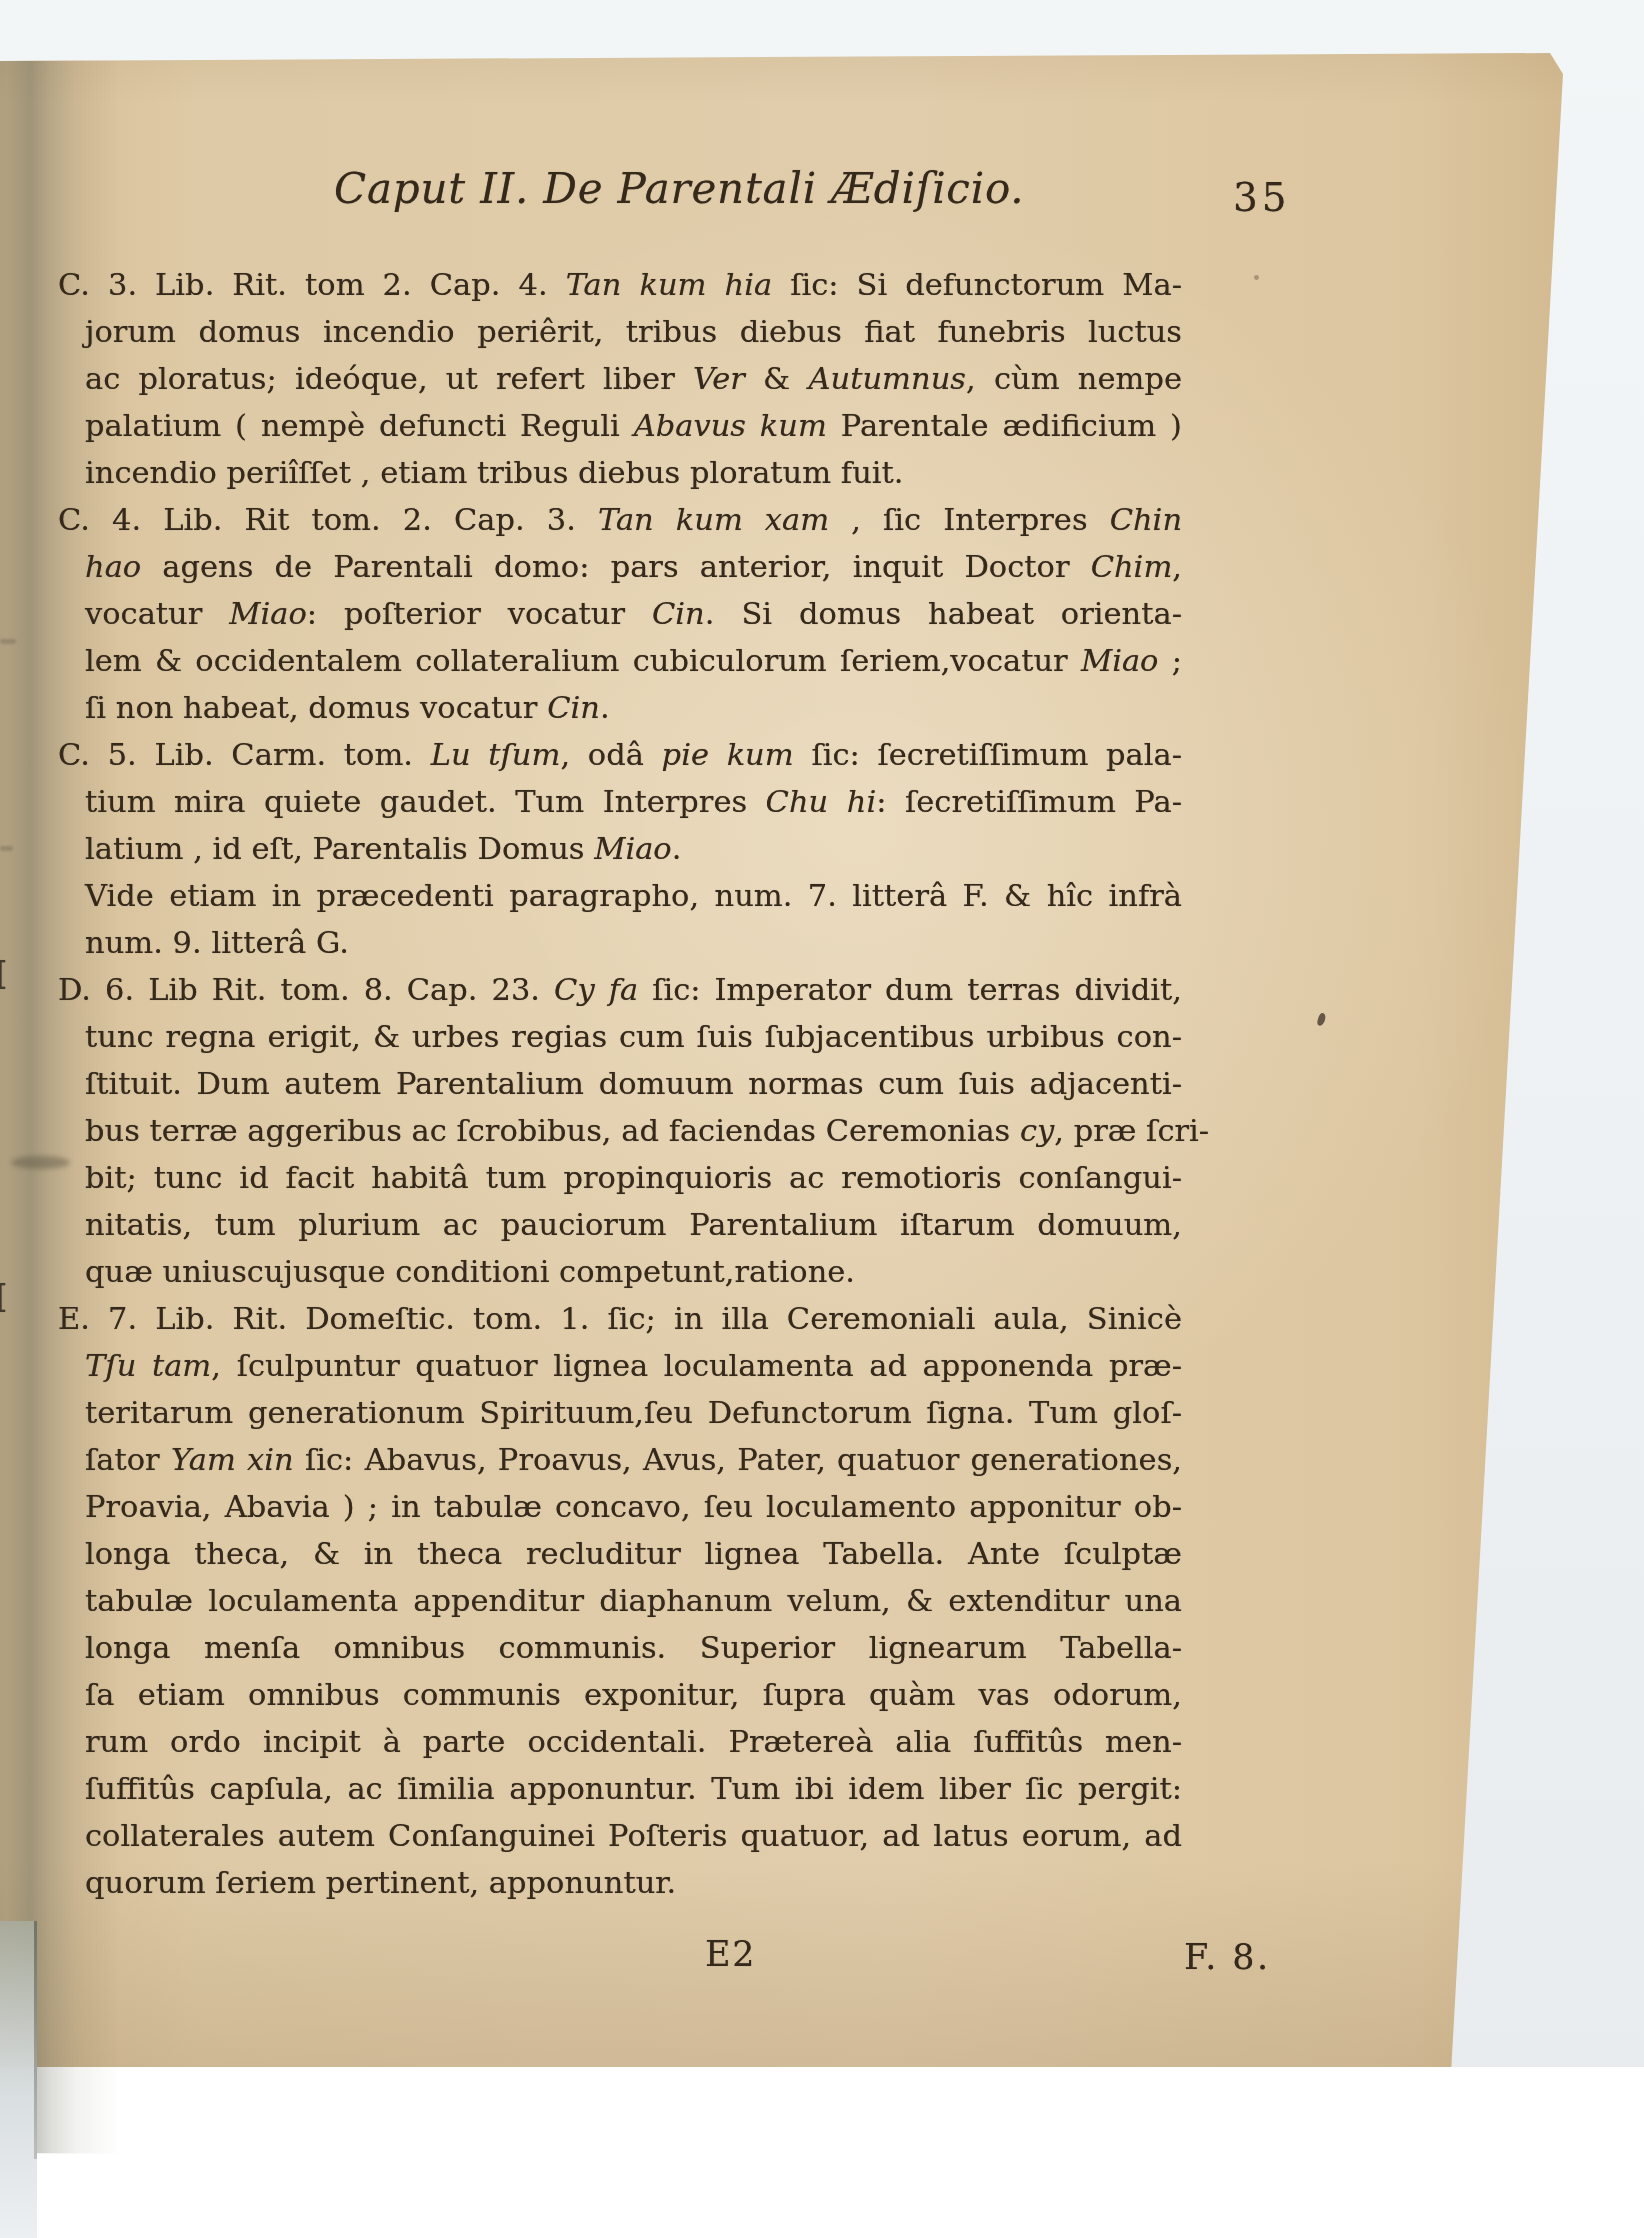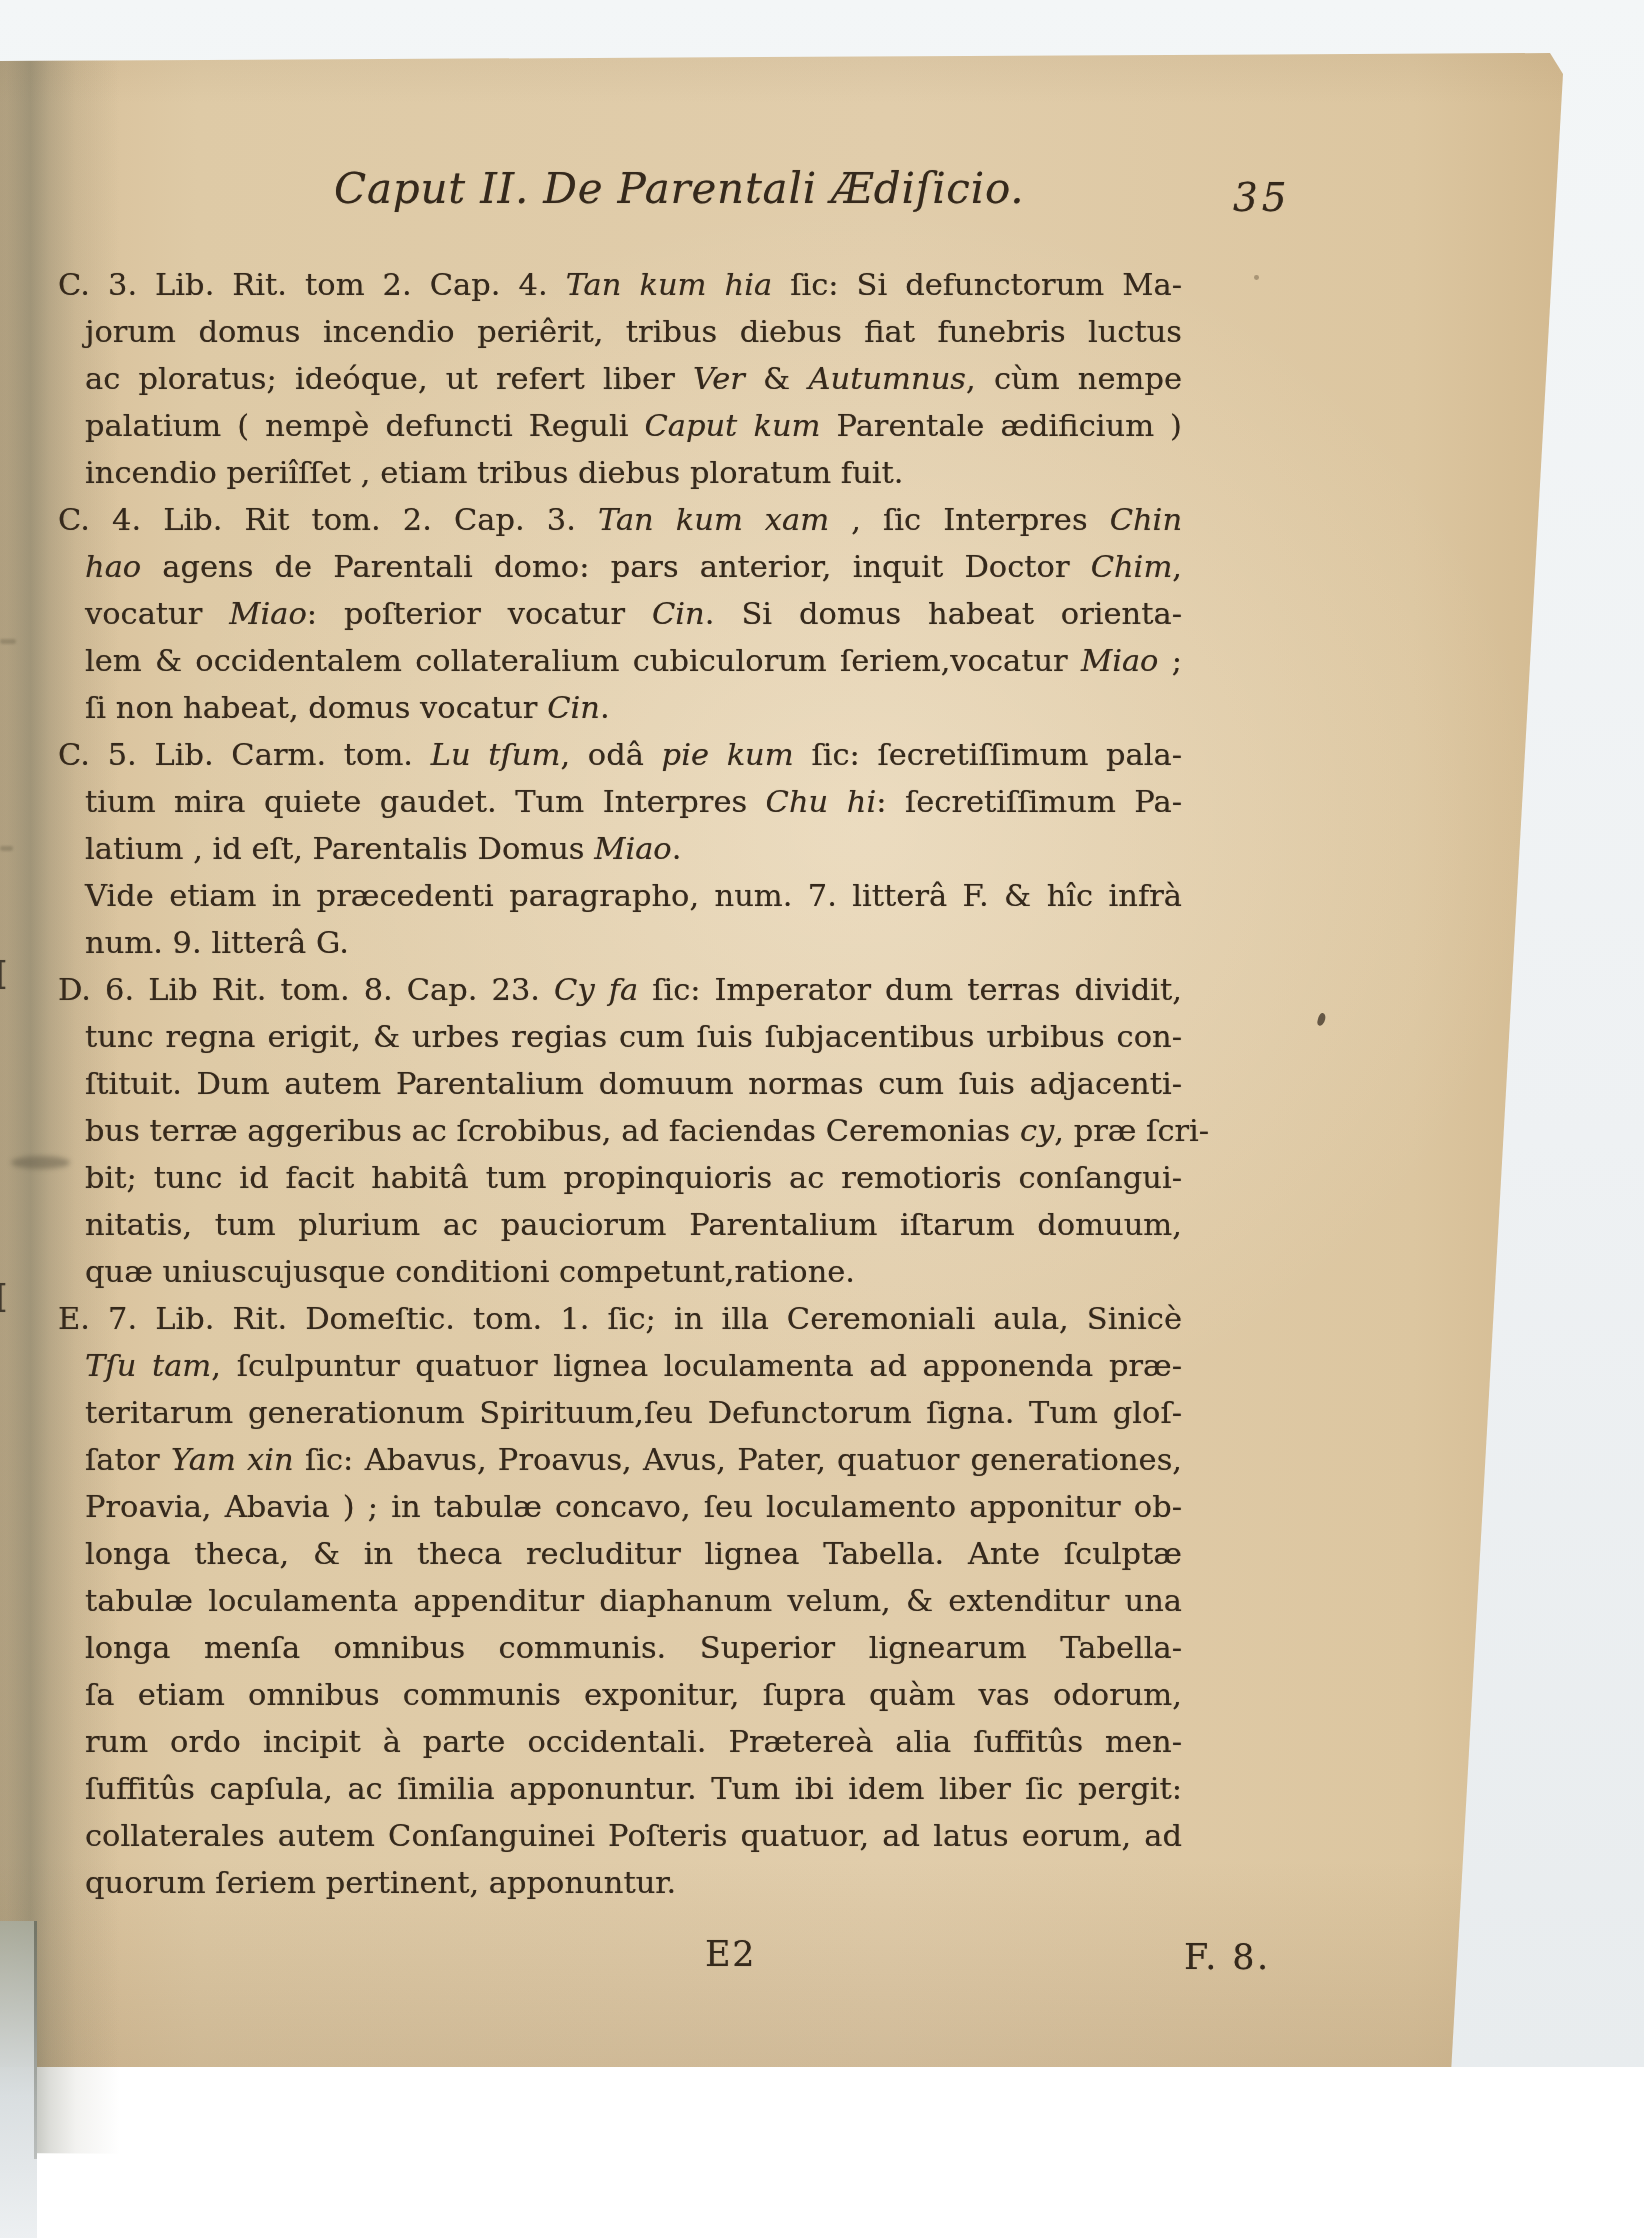--- a/index.html
+++ b/index.html
@@ -21,21 +21,21 @@
   
   .underpage{position:absolute;left:0;top:1921px;width:37px;height:318px;
     background:linear-gradient(180deg,rgba(168,172,158,0.85) 0%,#d9dee0 55%,#edf0f2 100%);}
   .underpage-line{position:absolute;left:34px;top:1921px;width:3.2px;height:238px;
     background:linear-gradient(180deg,rgba(70,72,58,0.55),rgba(70,72,58,0.25));}
   
   .ink{color:#35291c;text-shadow:0 0 0.8px rgba(48,36,24,0.55);}
   .header{position:absolute;left:0;top:0;}
   .title{position:absolute;left:334px;top:164px;font-style:italic;font-size:42px;
     letter-spacing:0.8px;white-space:nowrap;}
-  .pagenum{position:absolute;left:1233px;top:175px;font-style:italic;font-size:39px;
+  .pagenum{position:absolute;left:1233px;top:175px;font-size:39px;
     letter-spacing:4px;}
   .body-text{position:absolute;left:58px;top:261px;width:1124px;
     font-size:30.5px;line-height:47px;}
   .line{padding-left:27px;text-align:justify;text-align-last:justify;white-space:nowrap;
     text-justify:inter-word;}
   .line.outdent{padding-left:0;}
   .line.last{text-align-last:left;}
   .it{font-style:italic;}
   .footer-sig{position:absolute;left:705px;top:1934px;font-size:35px;letter-spacing:1.6px;}
   .footer-catch{position:absolute;left:1184px;top:1937px;font-size:35px;letter-spacing:2.4px;}
@@ -65,21 +65,21 @@
     <div class="header ink">
       <div class="title">Caput II. De Parentali Ædiſicio.</div>
       <div class="pagenum">35</div>
     </div>
 
     <div class="body-text ink" id="body-text">
         <div>
           <div class="line outdent"><span>C. 3. Lib. Rit. tom 2. Cap. 4. </span><span class="it">Tan kum hia</span><span> ſic: Si defunctorum Ma-</span></div>
           <div class="line"><span>jorum domus incendio periêrit, tribus diebus fiat funebris luctus</span></div>
           <div class="line"><span>ac ploratus; ideóque, ut refert liber </span><span class="it">Ver</span><span> &amp; </span><span class="it">Autumnus</span><span>, cùm nempe</span></div>
-          <div class="line"><span>palatium ( nempè defuncti Reguli </span><span class="it">Caput kum</span><span> Parentale ædificium )</span></div>
+          <div class="line"><span>palatium ( nempè defuncti Reguli </span><span class="it">Abavus kum</span><span> Parentale ædificium )</span></div>
           <div class="line last"><span>incendio periîſſet , etiam tribus diebus ploratum fuit.</span></div>
         </div>
         <div>
           <div class="line outdent"><span>C. 4. Lib. Rit tom. 2. Cap. 3. </span><span class="it">Tan kum xam</span><span> , ſic Interpres </span><span class="it">Chin</span></div>
           <div class="line"><span class="it">hao</span><span> agens de Parentali domo: pars anterior, inquit Doctor </span><span class="it">Chim</span><span>,</span></div>
           <div class="line"><span>vocatur </span><span class="it">Miao</span><span>: poſterior vocatur </span><span class="it">Cin</span><span>. Si domus habeat orienta-</span></div>
           <div class="line"><span>lem &amp; occidentalem collateralium cubiculorum ſeriem,vocatur </span><span class="it">Miao</span><span> ;</span></div>
           <div class="line last"><span>ſi non habeat, domus vocatur </span><span class="it">Cin</span><span>.</span></div>
         </div>
         <div>

